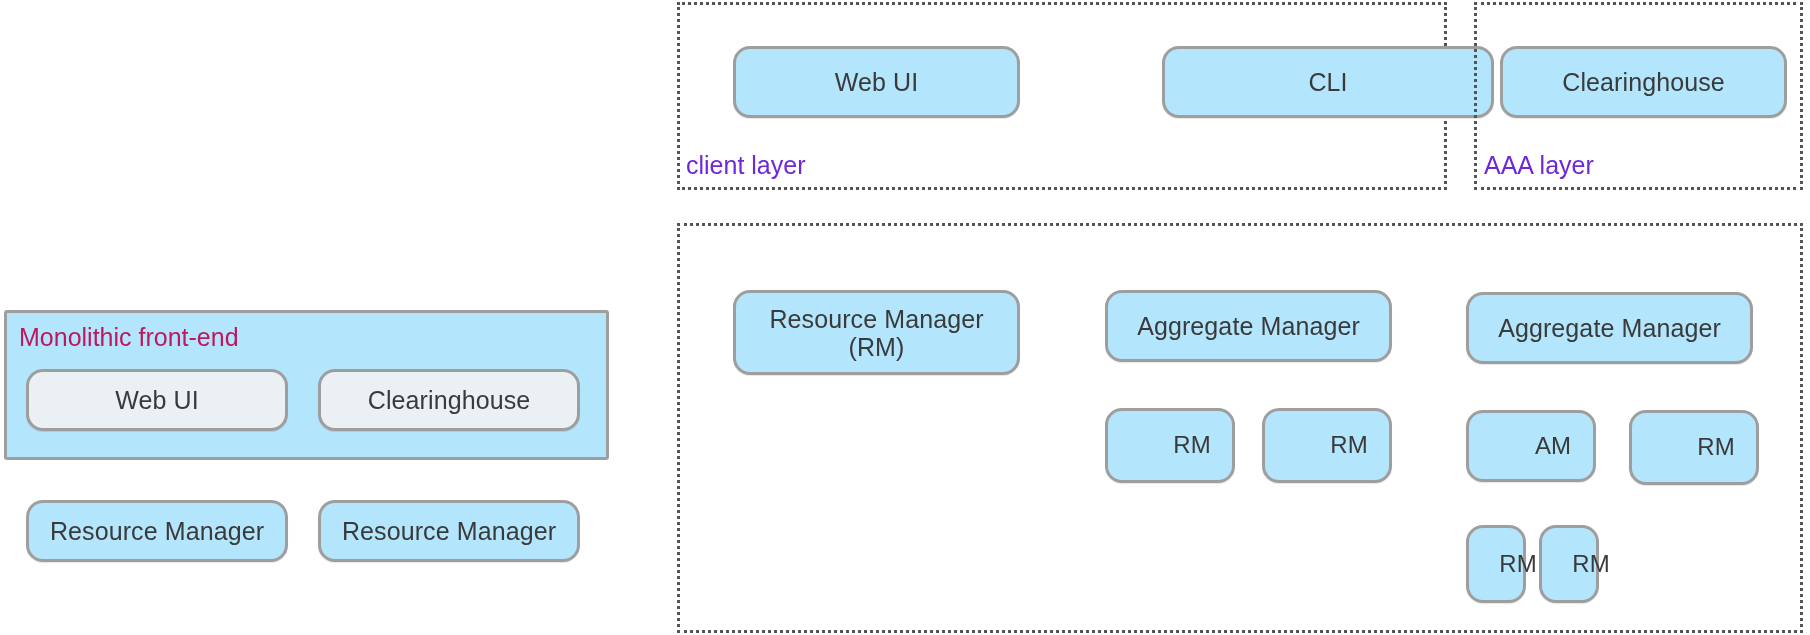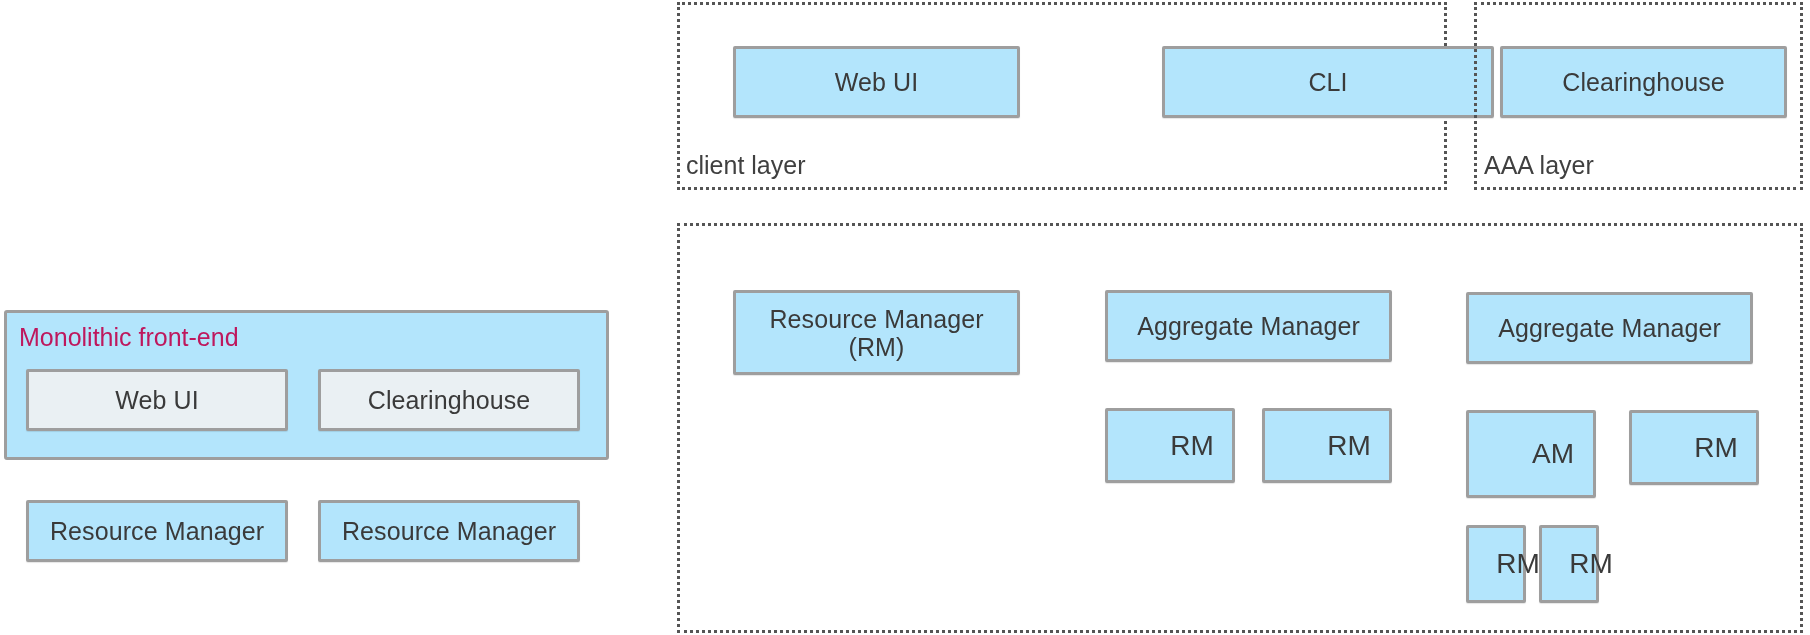--- a/index.html
+++ b/index.html
@@ -23,44 +23,44 @@
   
   .layer-box {
     position: absolute;
     border: 3px dotted #555555;
     box-sizing: border-box;
     background: transparent;
   }
   .layer-label {
     position: absolute;
     font-size: 25px;
-    color: #404040;
+    color: #6d28d9;
     white-space: nowrap;
     line-height: 1;
   }
 
   
   .node {
     position: absolute;
     box-sizing: border-box;
     background: #b3e5fc;
     border: 3px solid #9e9e9e;
-    border-radius: 2px;
+    border-radius: 17px;
     display: flex;
     align-items: center;
     justify-content: center;
     text-align: center;
     color: #3a3a3a;
     font-size: 25px;
     line-height: 1.12;
     letter-spacing: 0.1px;
     box-shadow: 0 1px 1px rgba(0,0,0,0.10);
   }
   .node.small {
-    font-size: 28px;
+    font-size: 24px;
     padding-left: 44px;
   }
   .node.inner-light {
     background: #eaf0f3;
   }
 
   
   .panel {
     position: absolute;
     box-sizing: border-box;
@@ -116,21 +116,21 @@
   </div>
 
   <div class="node" style="left:1105px; top:290px; width:287px; height:72px;">Aggregate Manager</div>
 
   <div class="node small" style="left:1105px; top:408px; width:130px; height:75px;">RM</div>
 
   <div class="node small" style="left:1262px; top:408px; width:130px; height:75px;">RM</div>
 
   <div class="node" style="left:1466px; top:292px; width:287px; height:72px;">Aggregate Manager</div>
 
-  <div class="node small" style="left:1466px; top:410px; width:130px; height:88px;">AM</div>
+  <div class="node small" style="left:1466px; top:410px; width:130px; height:72px;">AM</div>
 
   <div class="node small" style="left:1629px; top:410px; width:130px; height:75px;">RM</div>
 
   <div class="node small" style="left:1466px; top:525px; width:60px; height:78px;">RM</div>
 
   <div class="node small" style="left:1539px; top:525px; width:60px; height:78px;">RM</div>
 
 </div>
 
 </body></html>

